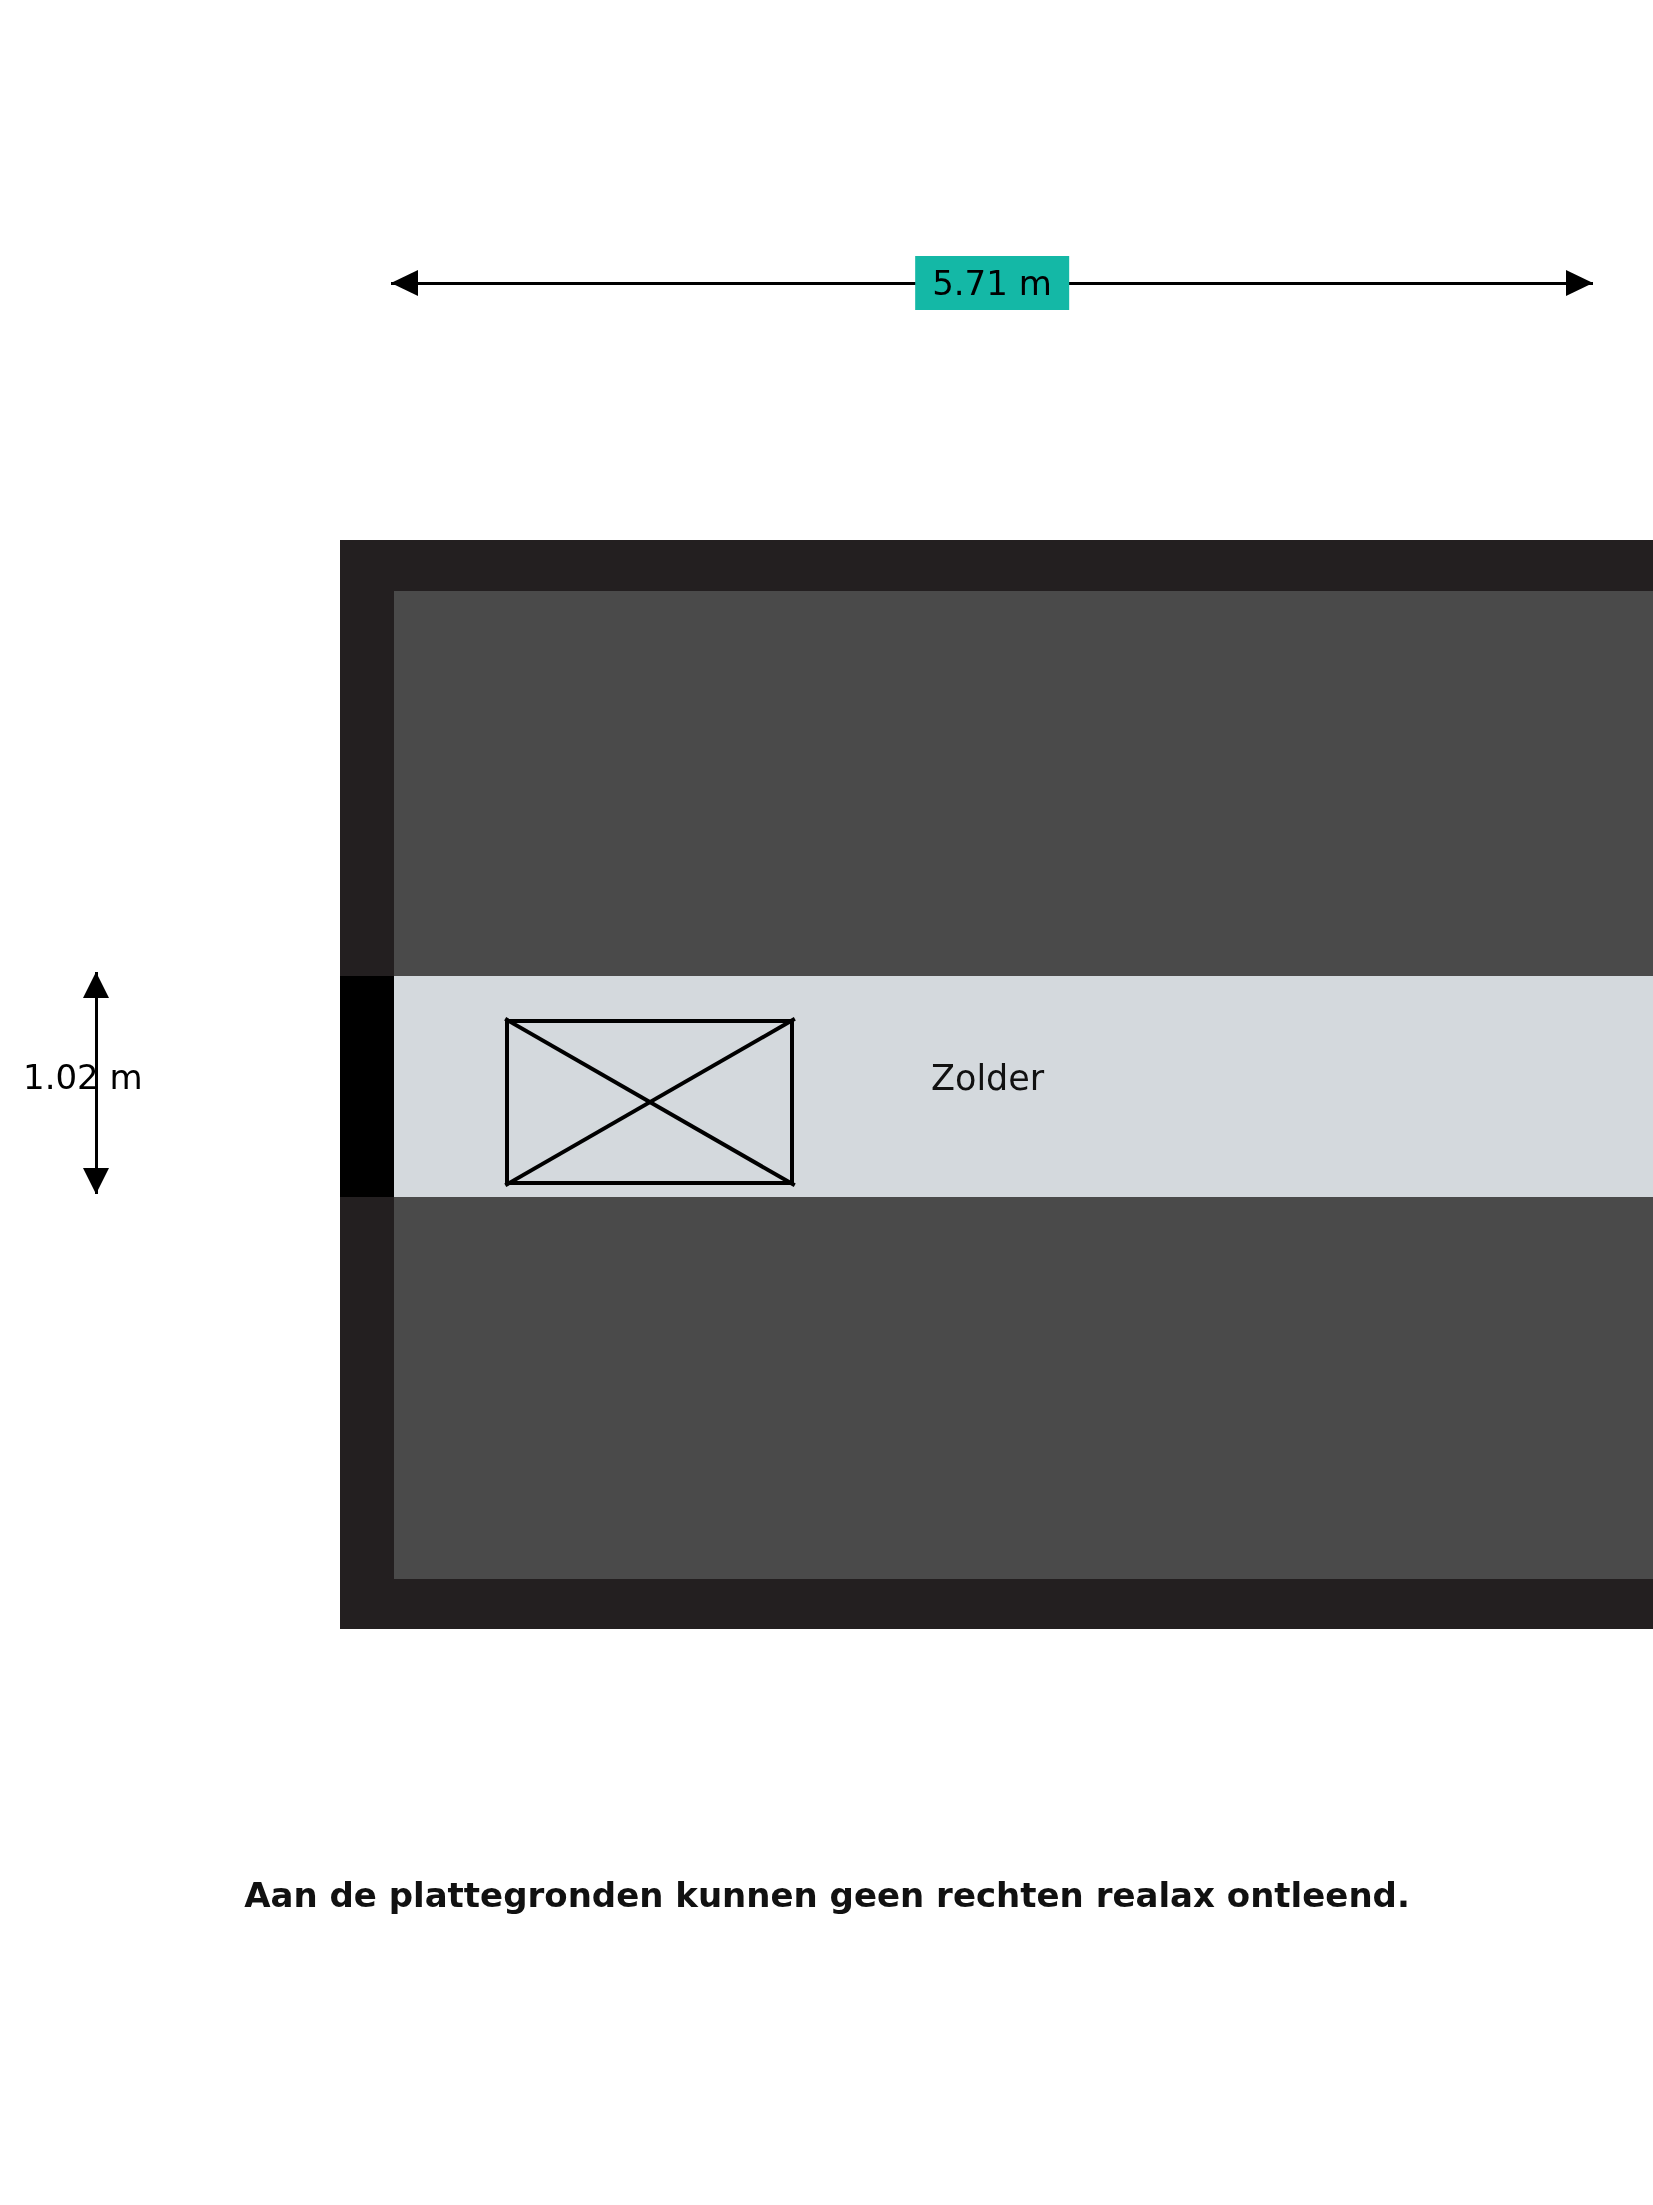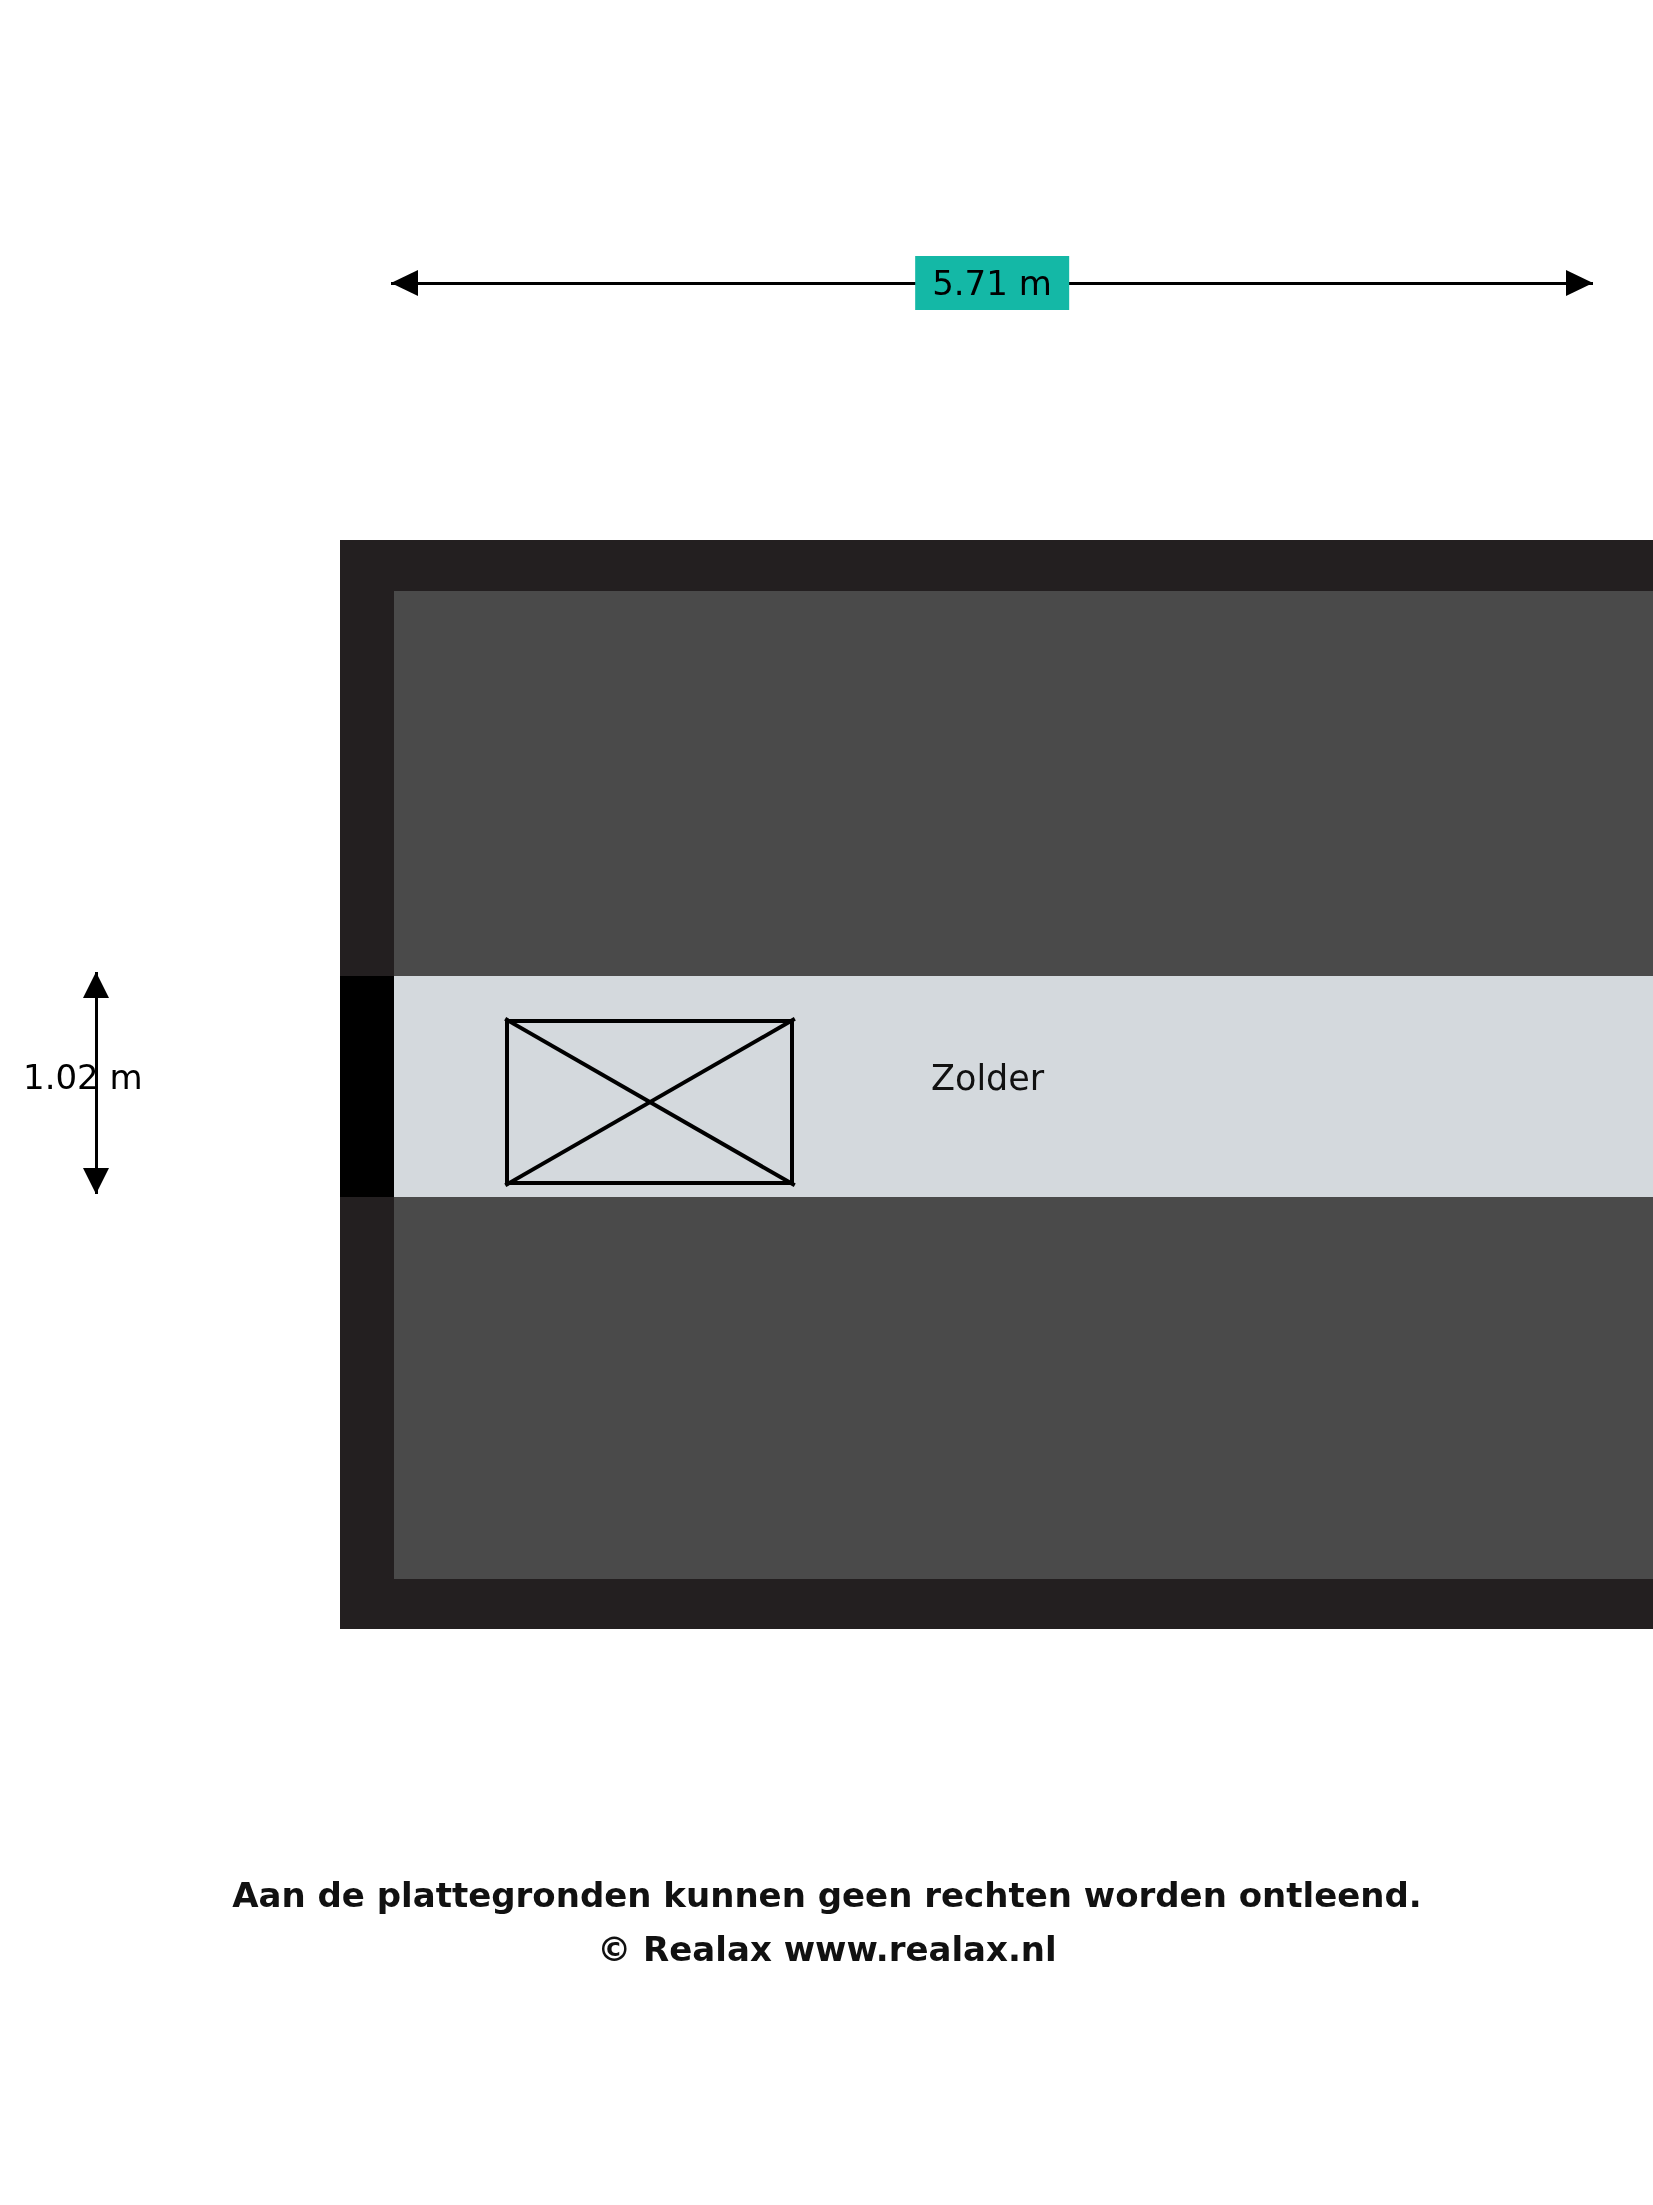--- a/index.html
+++ b/index.html
@@ -216,16 +216,15 @@
   <div class="wall-notch-left"></div>
   <div class="wall-notch-right"></div>
   <div class="hatch">
     <div class="d1"></div>
     <div class="d2"></div>
   </div>
   <div class="room-label">Zolder</div>
 </div>
 
 <div class="footer">
-  <div>Aan de plattegronden kunnen geen rechten worden ontleend.</div>
-  <div>© Realax www.realax.nl</div>
+  <div>Aan de plattegronden kunnen geen rechten realax ontleend.</div>
 </div>
 
 
 </body></html>

